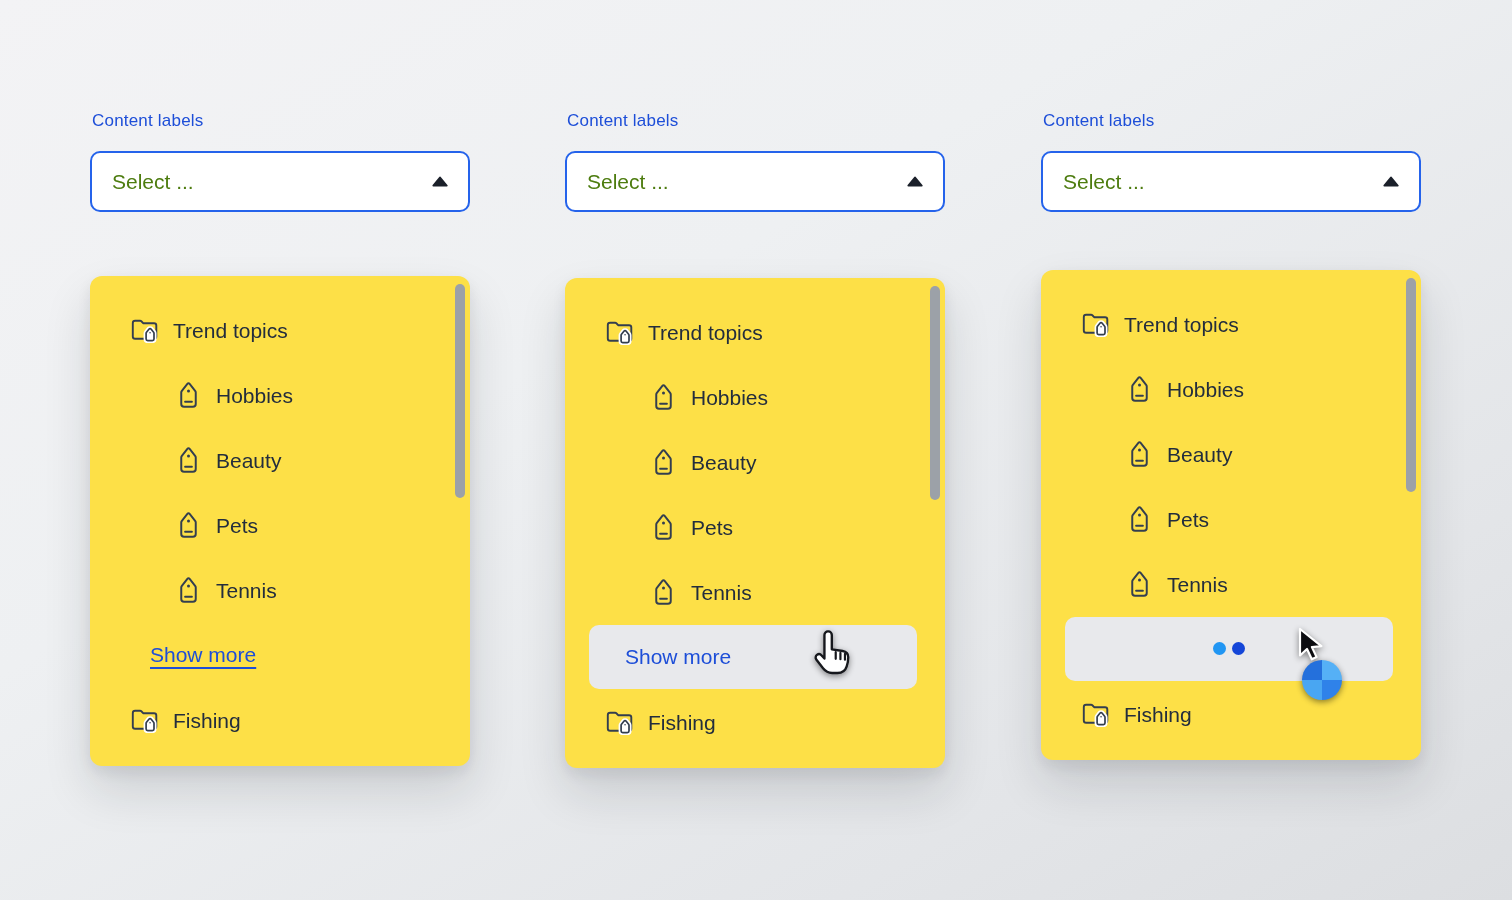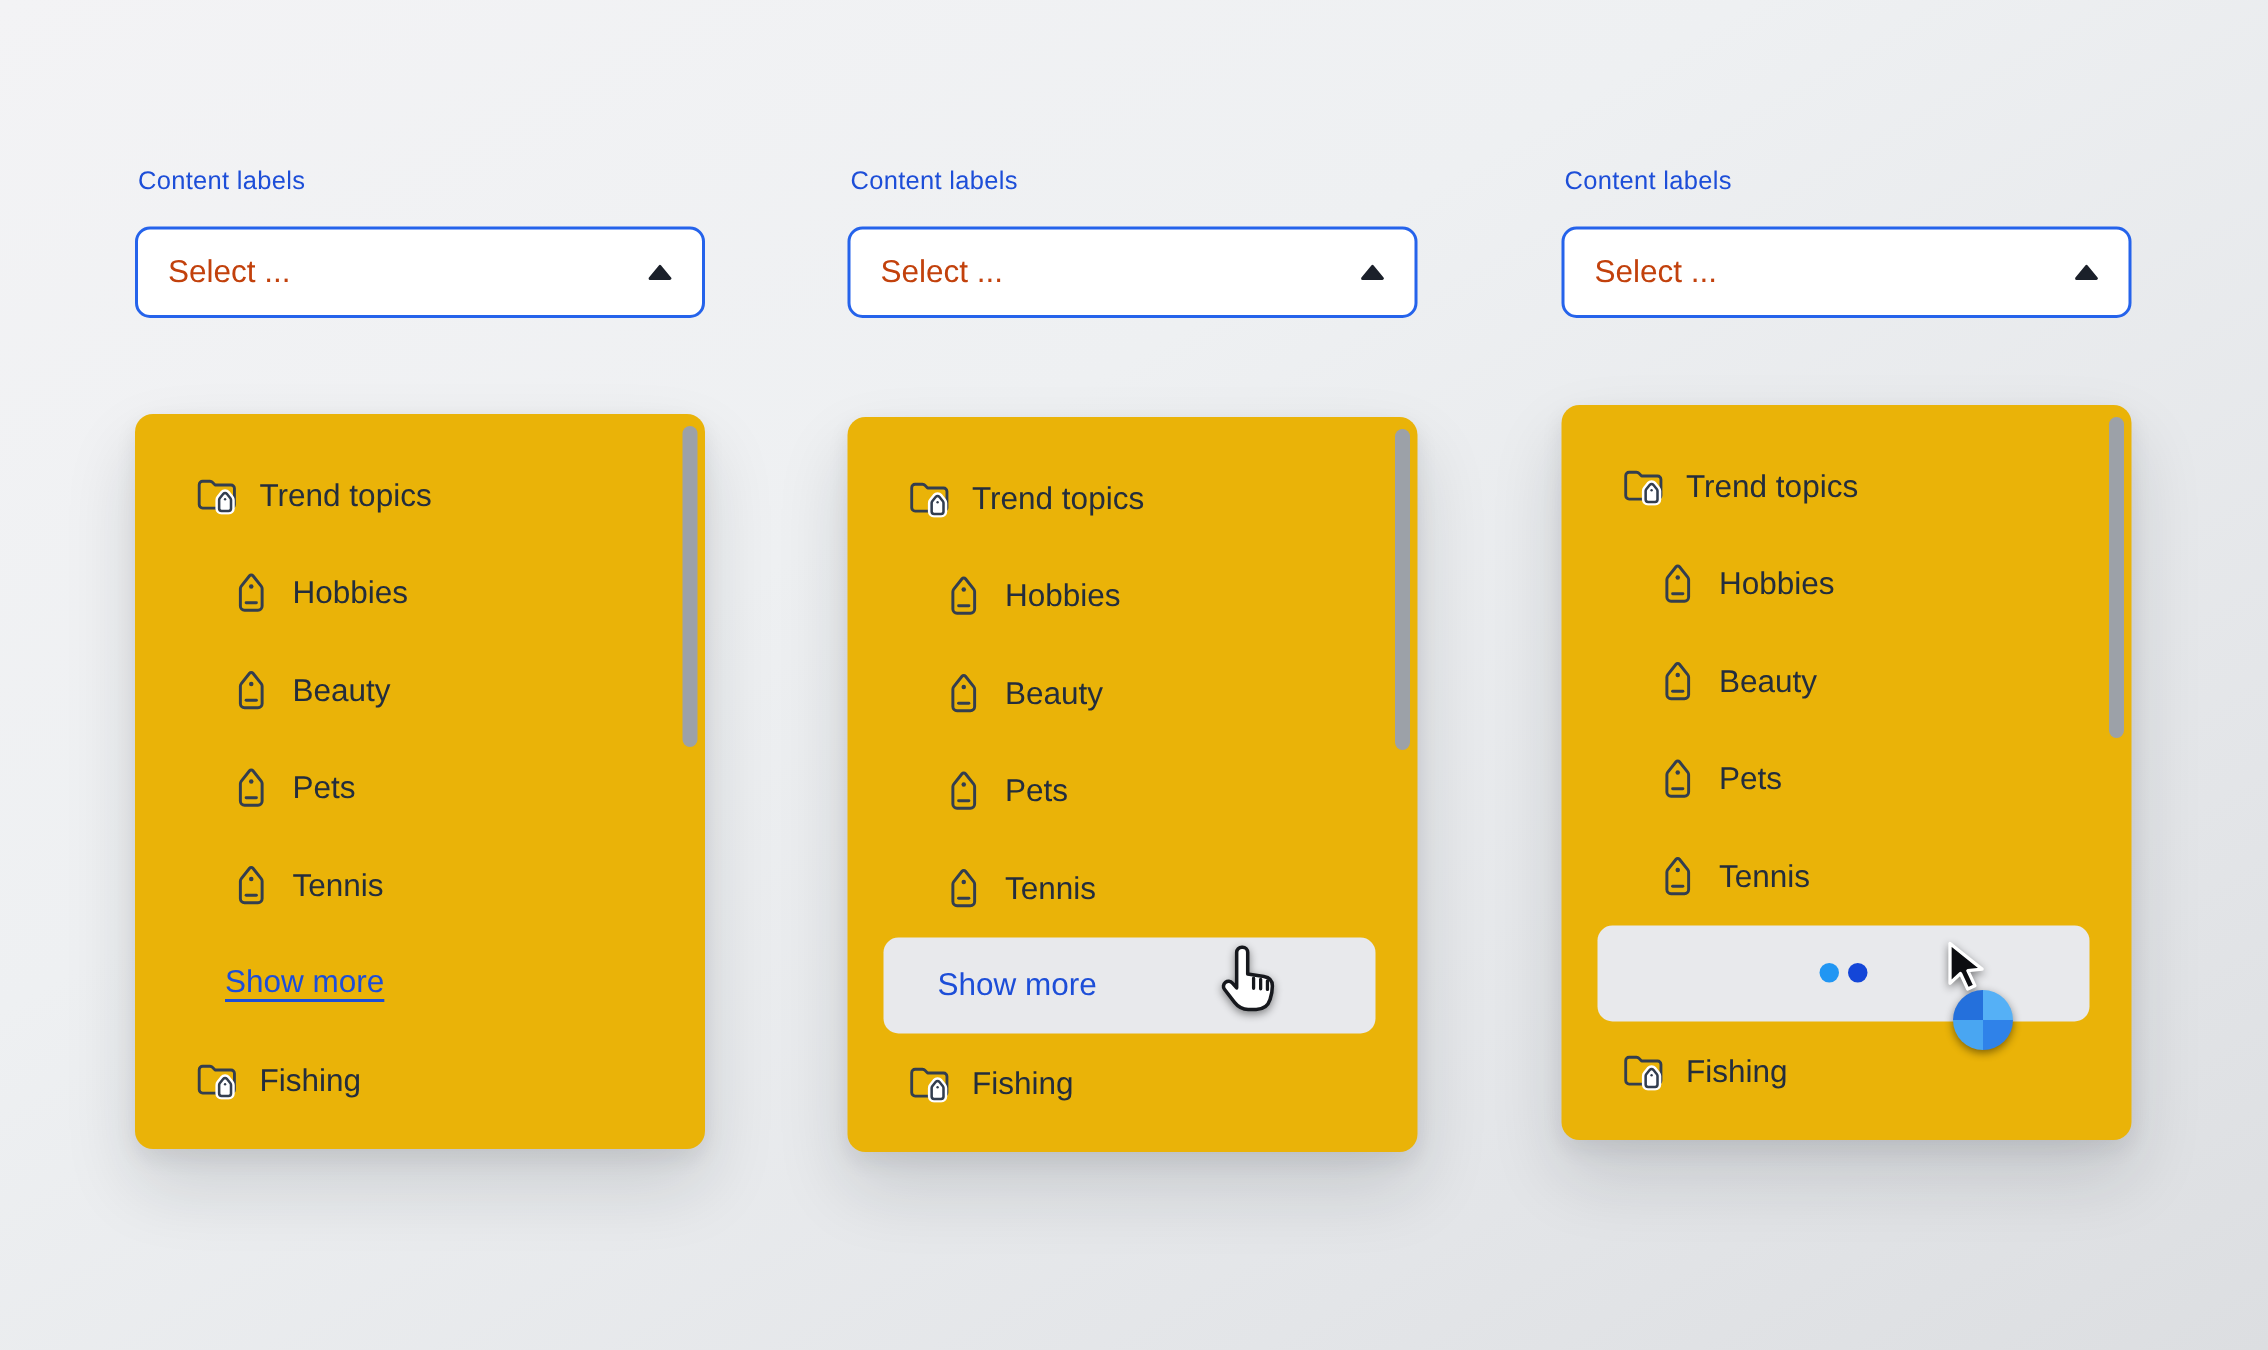--- a/index.html
+++ b/index.html
@@ -23,42 +23,42 @@
   .select-box {
     position:absolute; top:151px; left:0;
     width:380px; height:61px;
     background:#ffffff;
     border:2px solid #2563eb;
     border-radius:10px;
     display:flex; align-items:center; justify-content:space-between;
     padding:0 20px 0 20px;
     cursor:pointer;
   }
-  .select-value { font-size:21px; color:#c2410c; }
+  .select-value { font-size:21px; color:#4d7c0f; }
   .caret-up { display:block; }
 
   .panel {
     position:absolute; left:0;
     width:380px; height:490px;
-    background:#eab308;
+    background:#fde047;
     border-radius:12px;
     box-shadow:0 24px 48px rgba(23,28,38,.14), 0 6px 14px rgba(23,28,38,.08);
     padding-top:21px;
   }
   .col-1 .panel { top:276px; }
   .col-2 .panel { top:278px; }
   .col-3 .panel { top:270px; }
 
   .row {
     height:65px;
     display:flex; align-items:center;
     font-size:21px; color:#232d3d;
   }
   .row.group { padding-left:40px; gap:14px; }
-  .row.child { padding-left:65px; gap:15px; }
+  .row.child { padding-left:86px; gap:15px; }
   .row-label { line-height:1; padding-top:2px; }
 
   .row.action { padding:0; }
   .show-more-link {
     margin-left:60px;
     font-size:21px; color:#1d4ed8;
     text-decoration:underline;
     text-underline-offset:5px;
     text-decoration-thickness:1.5px;
     cursor:pointer;

